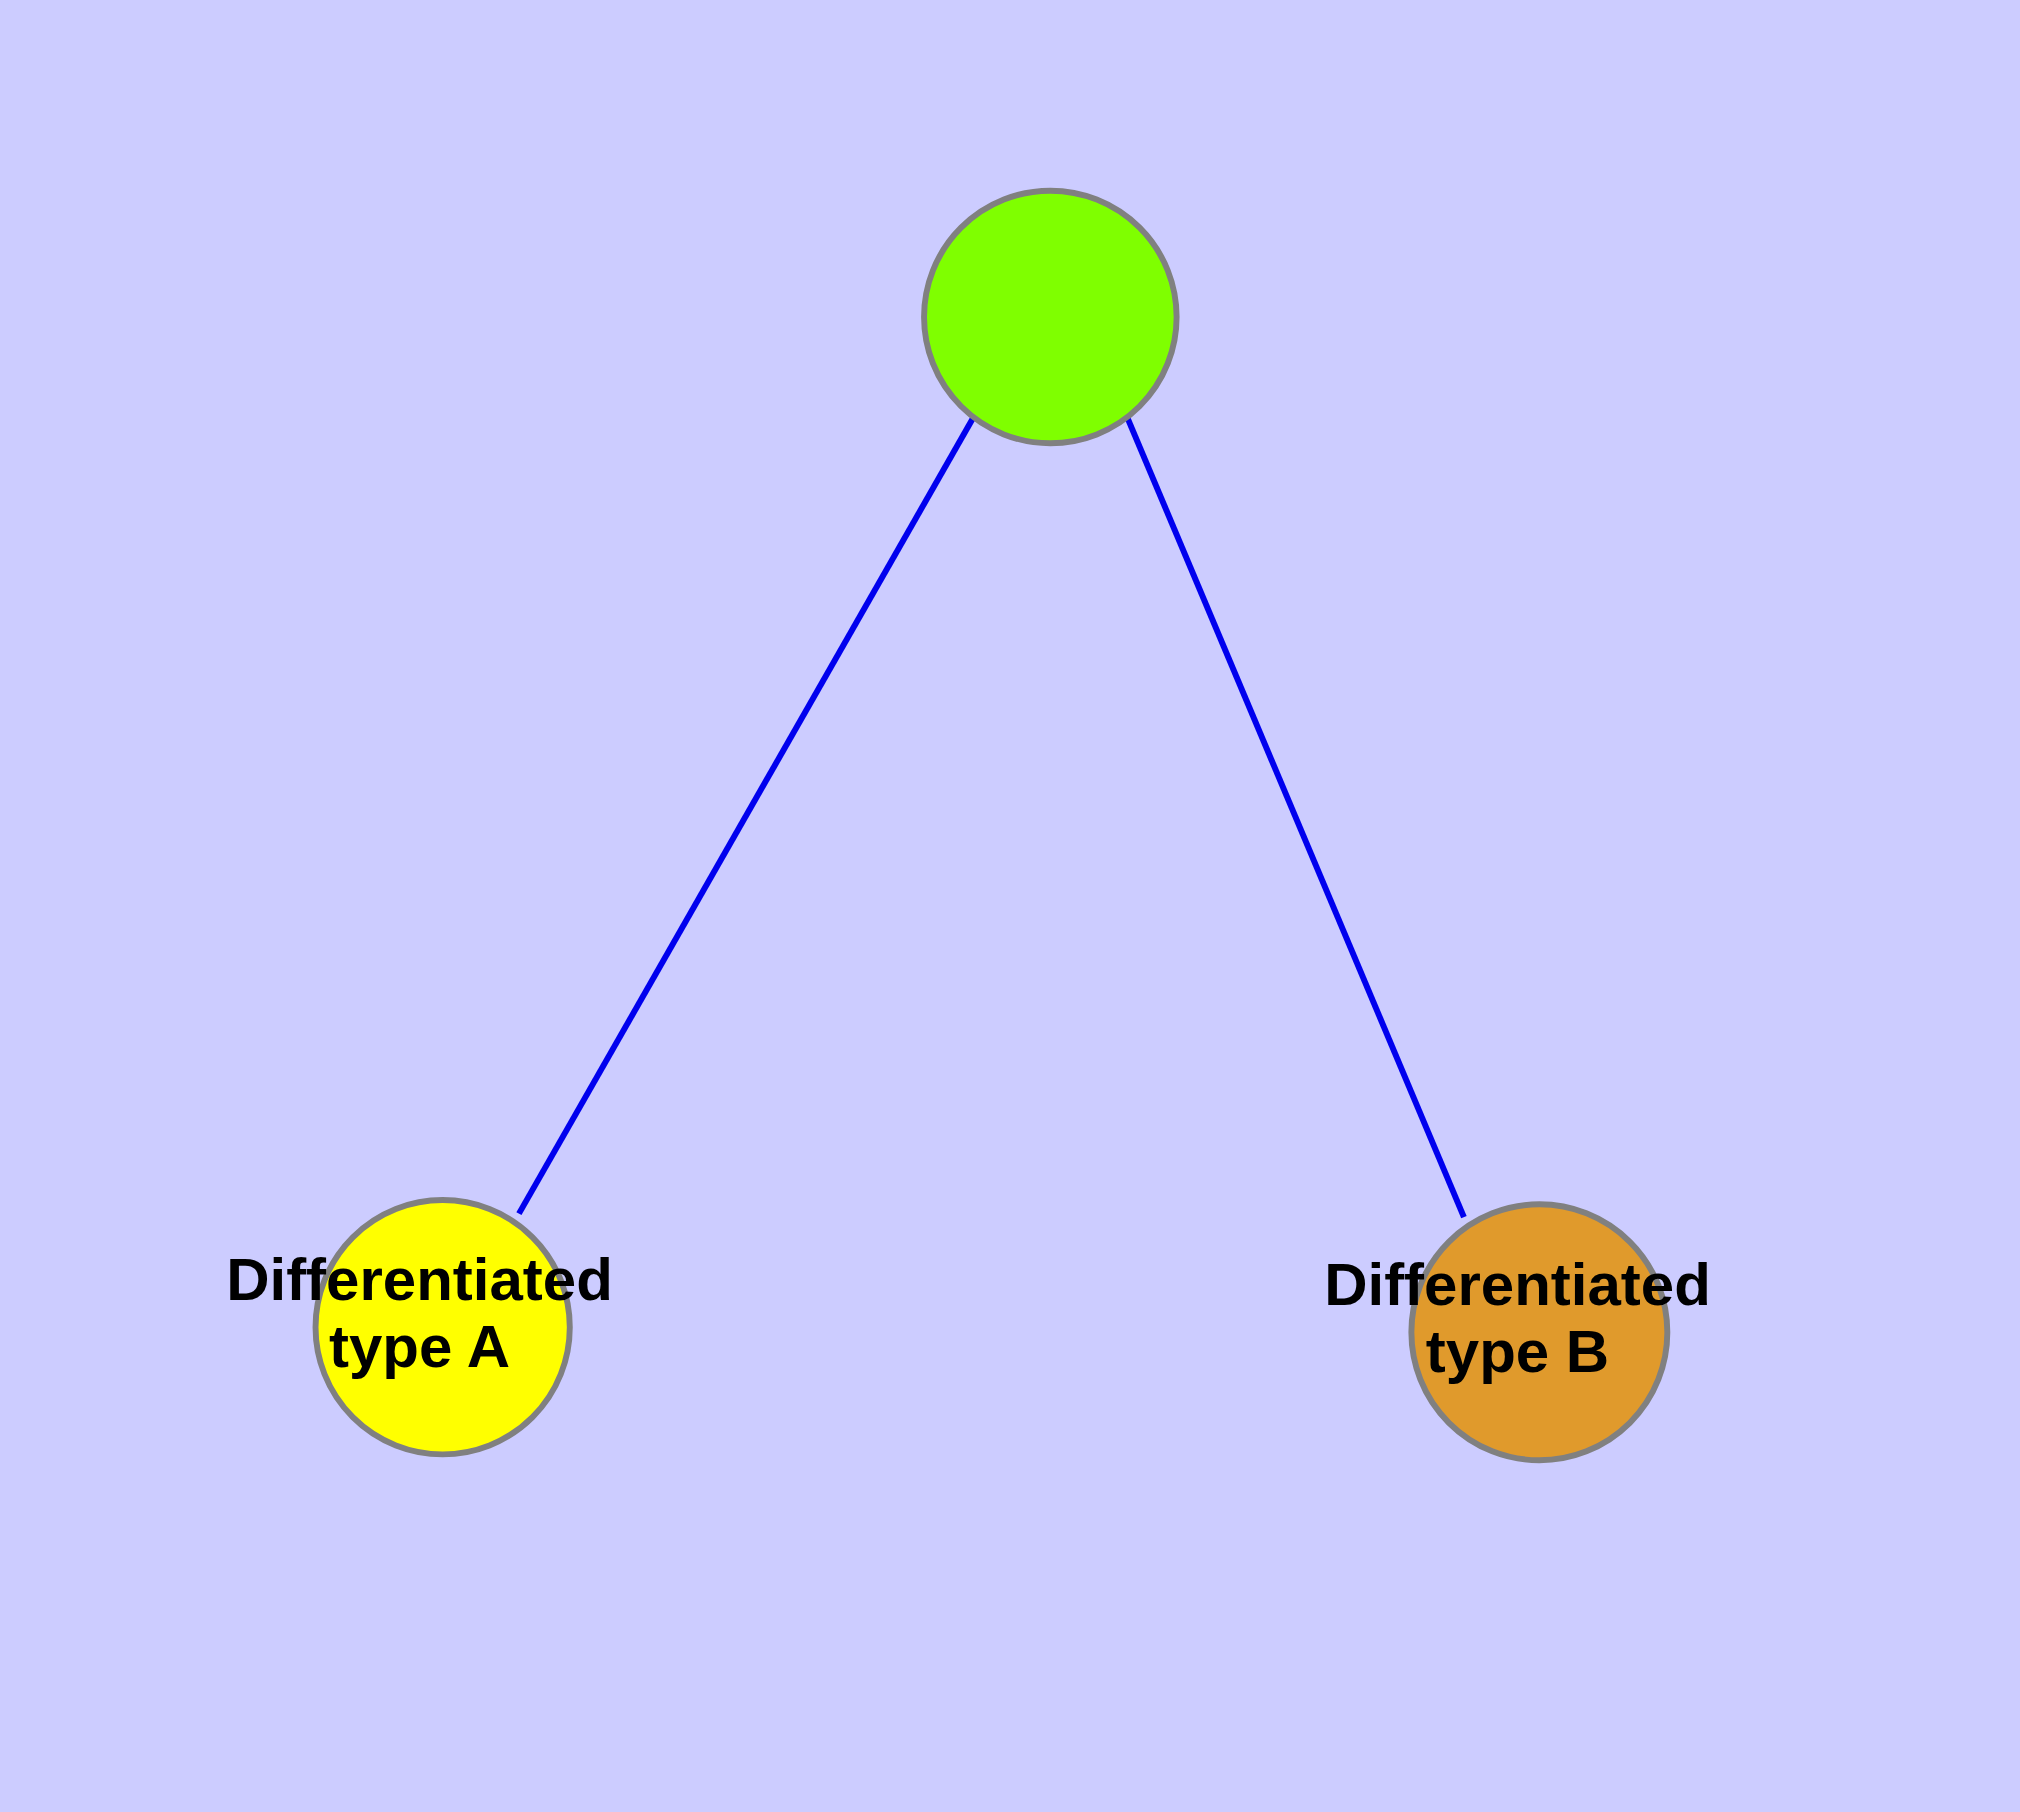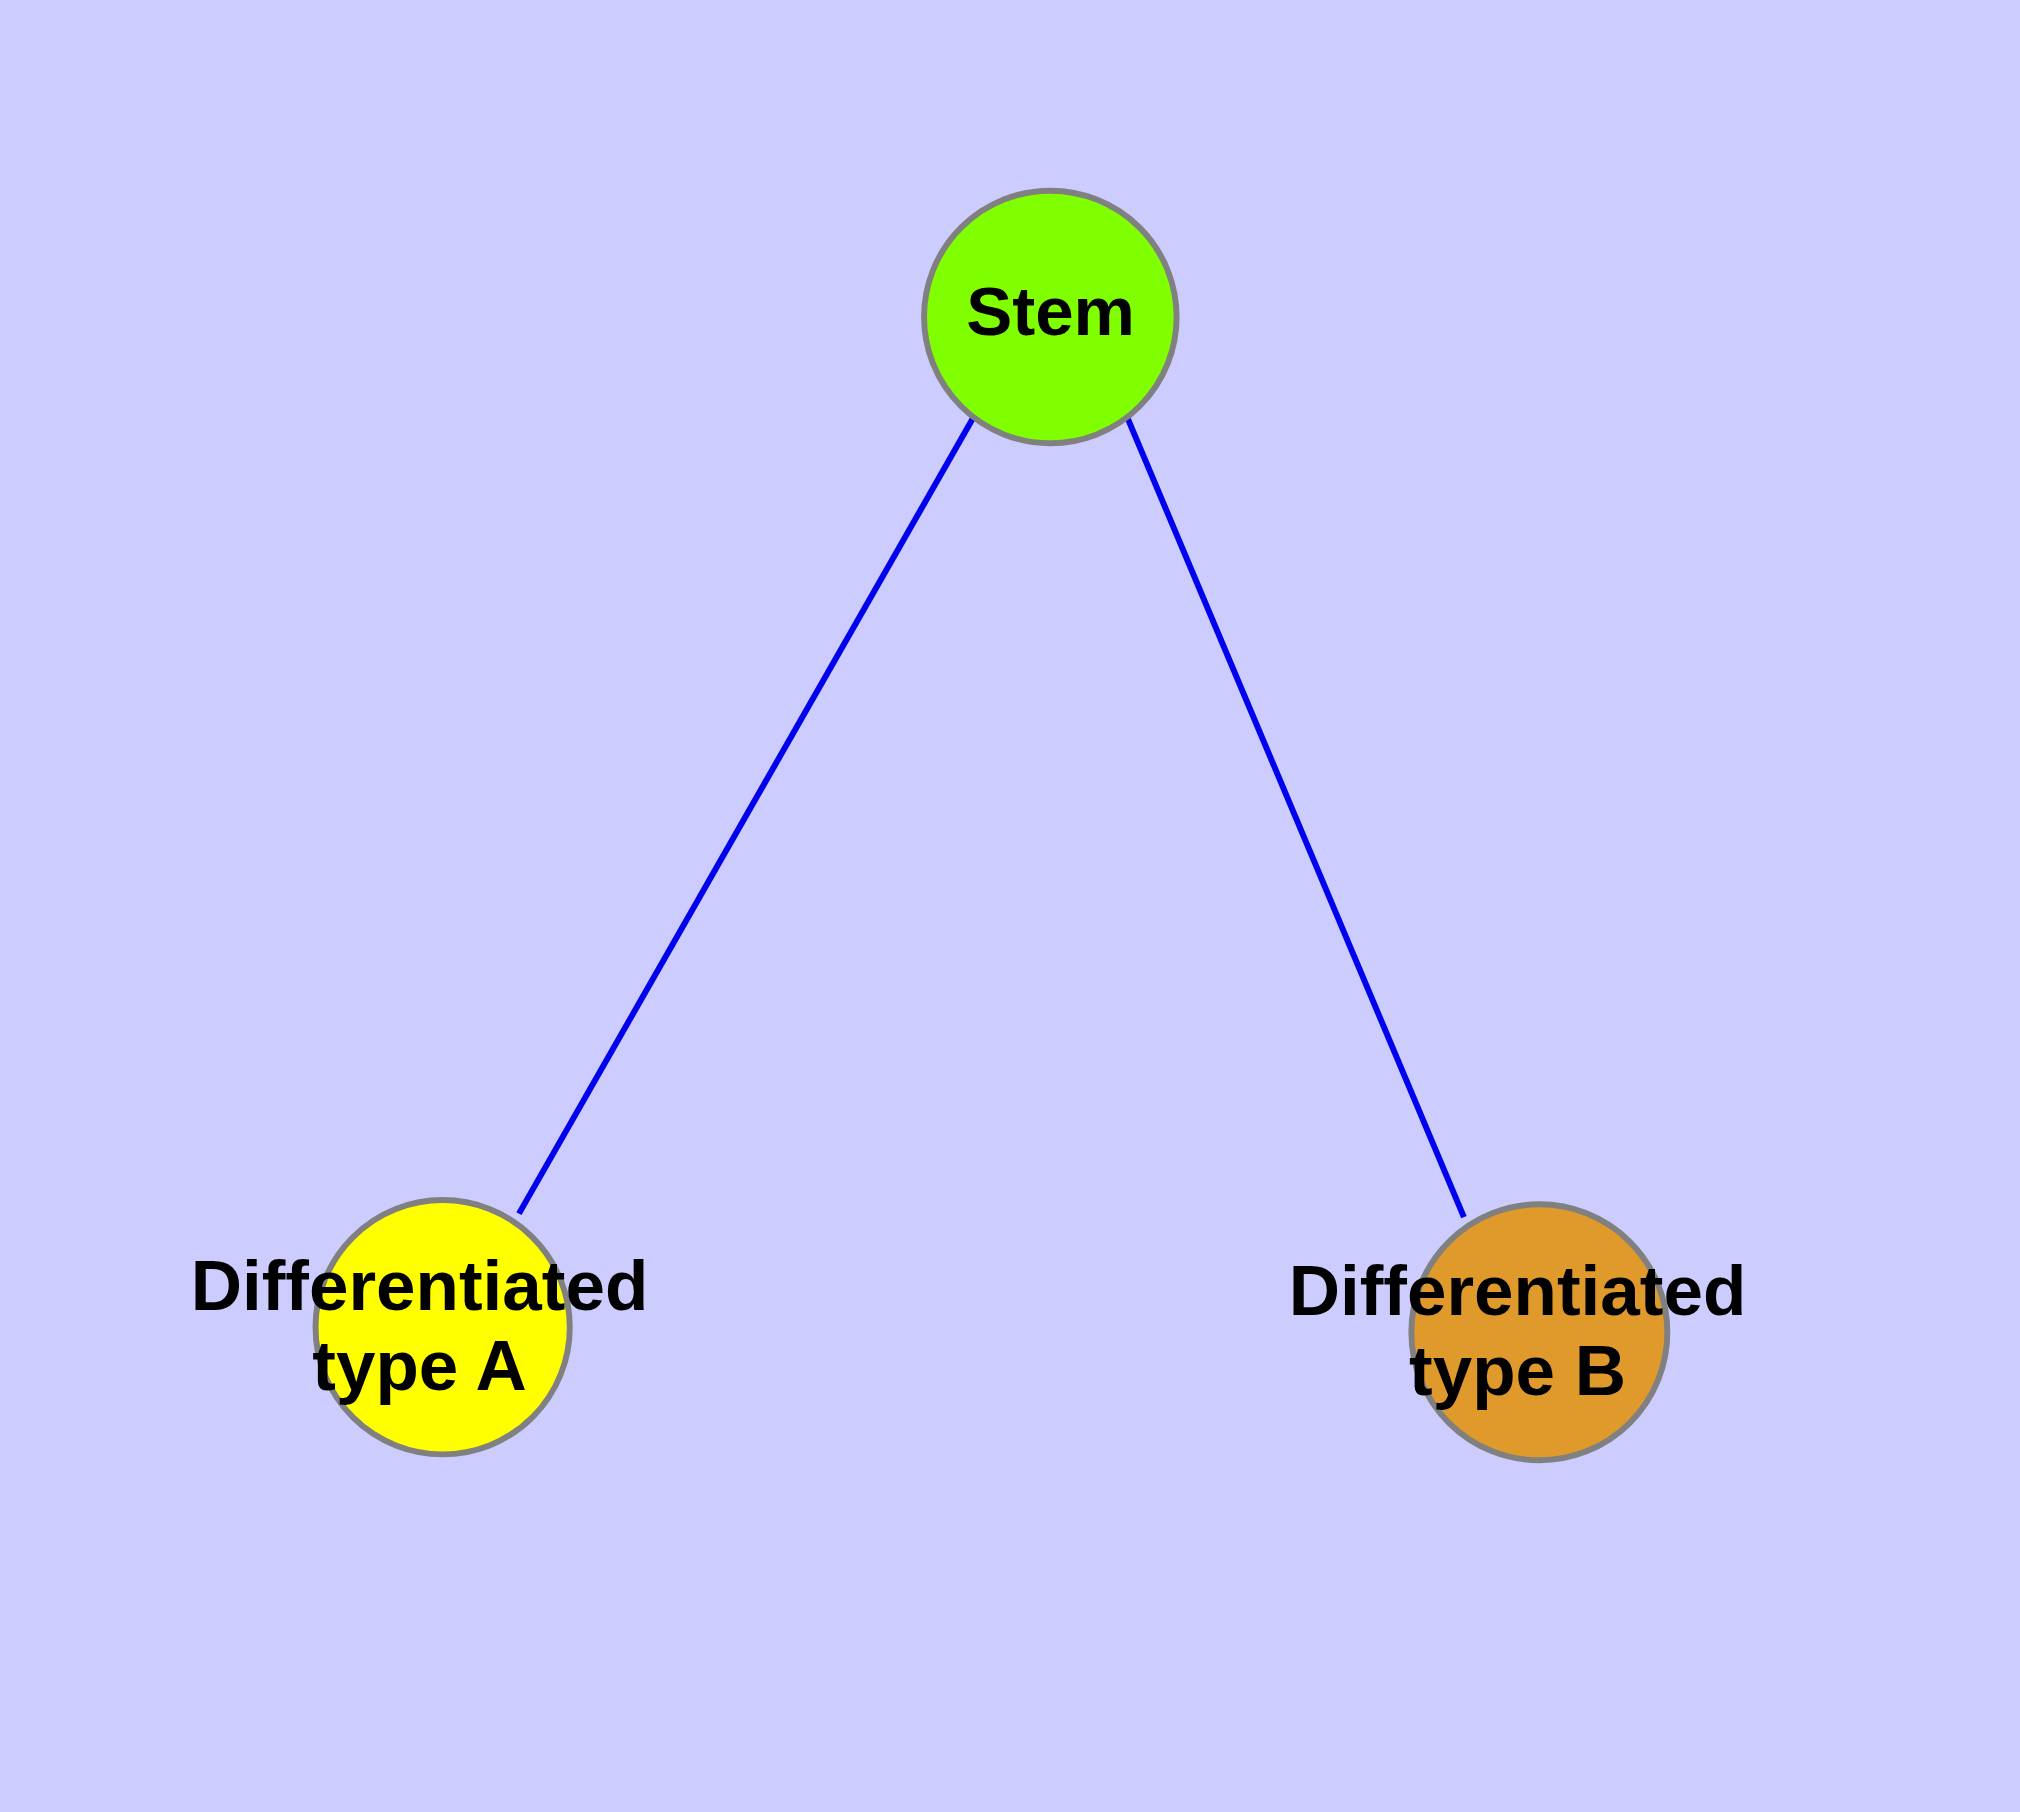--- a/index.html
+++ b/index.html
@@ -36,21 +36,21 @@
     font-weight: bold;
     line-height: 1.12;
     white-space: pre;
     pointer-events: none;
     user-select: none;
   }
   .node-label {
     font-size: 69px;
   }
   .node-label-outside {
-    font-size: 71px;
+    font-size: 60px;
   }
   
   #label-stem {
     left: 796px;
     top: 273px;
     width: 509px;
   }
   
   #label-type-a {
     left: 106px;
@@ -77,21 +77,20 @@
     </g>
 
     <g>
       <circle cx="1239" cy="374" r="149" fill="#7fff00" stroke="#808080" stroke-width="7"></circle>
       <circle cx="522" cy="1566" r="150" fill="#ffff00" stroke="#808080" stroke-width="7"></circle>
       <circle cx="1816" cy="1572" r="151" fill="#e09a2c" stroke="#808080" stroke-width="7"></circle>
     </g>
 
   </svg>
 
-  <div class="node-label" id="label-stem">Stem</div>
 
   <div class="node-label-outside" id="label-type-a">Differentiated
 type A</div>
 
   <div class="node-label-outside" id="label-type-b">Differentiated
 type B</div>
 
 </div>
 
 

